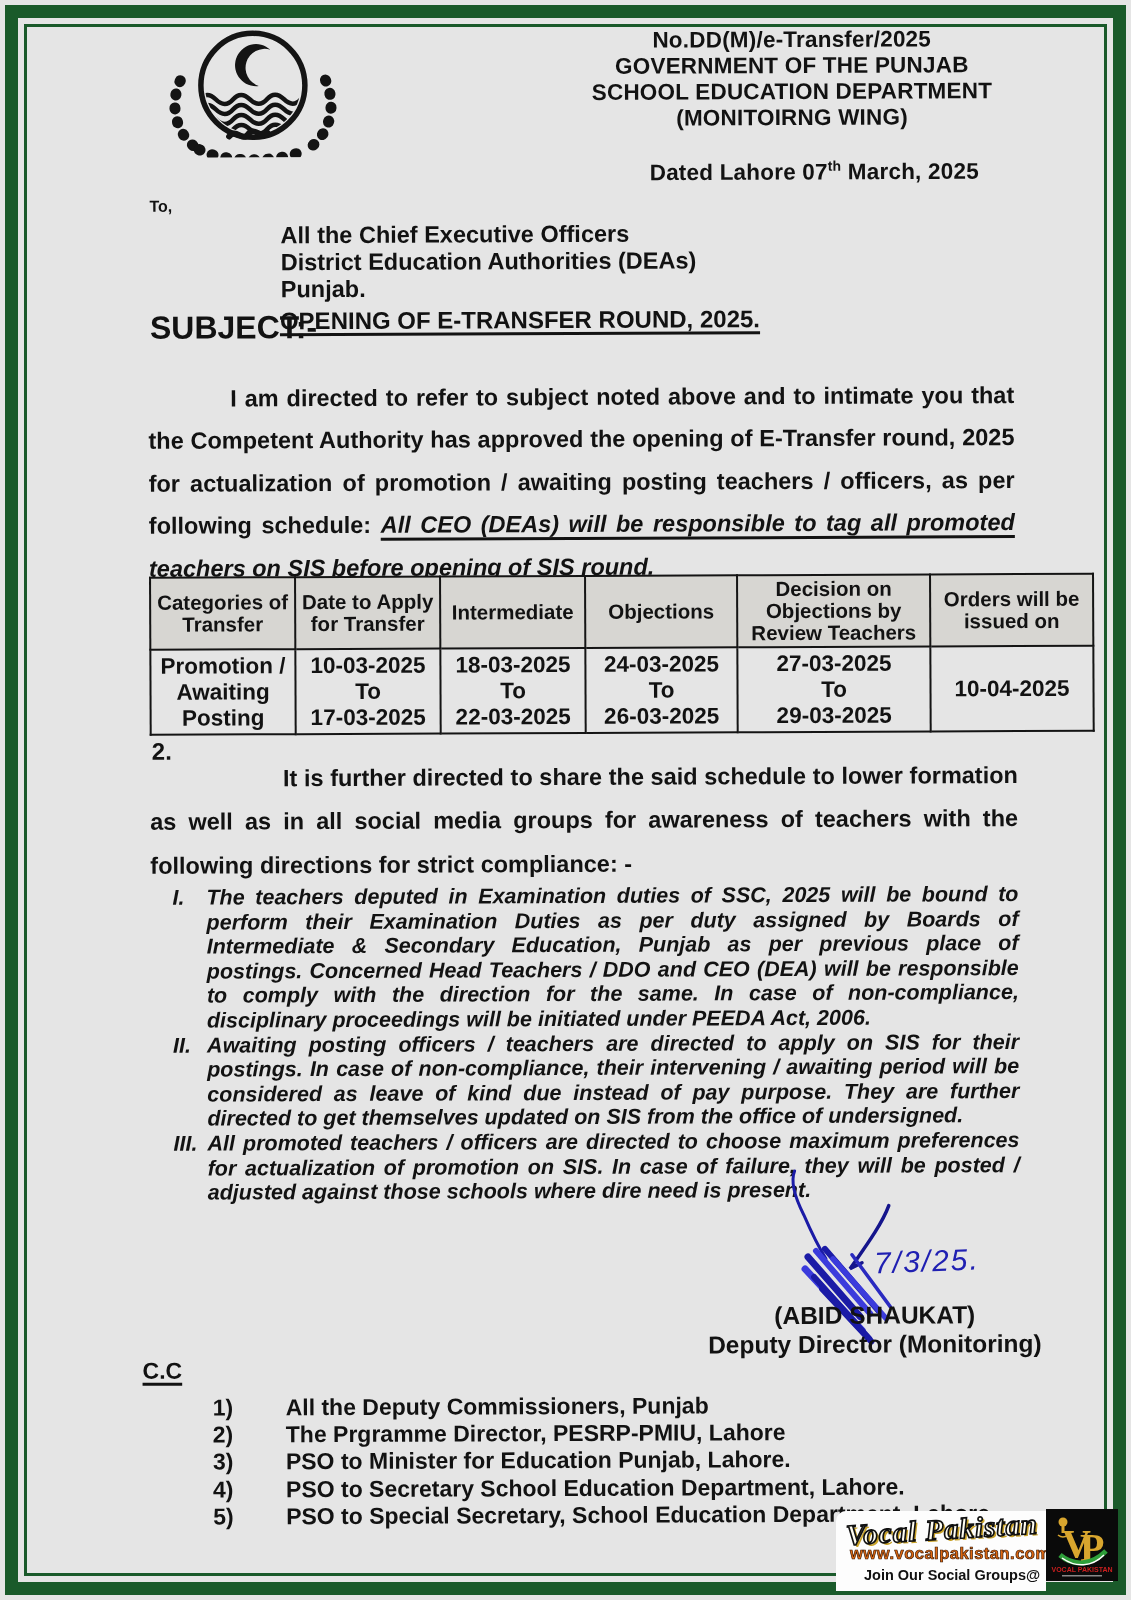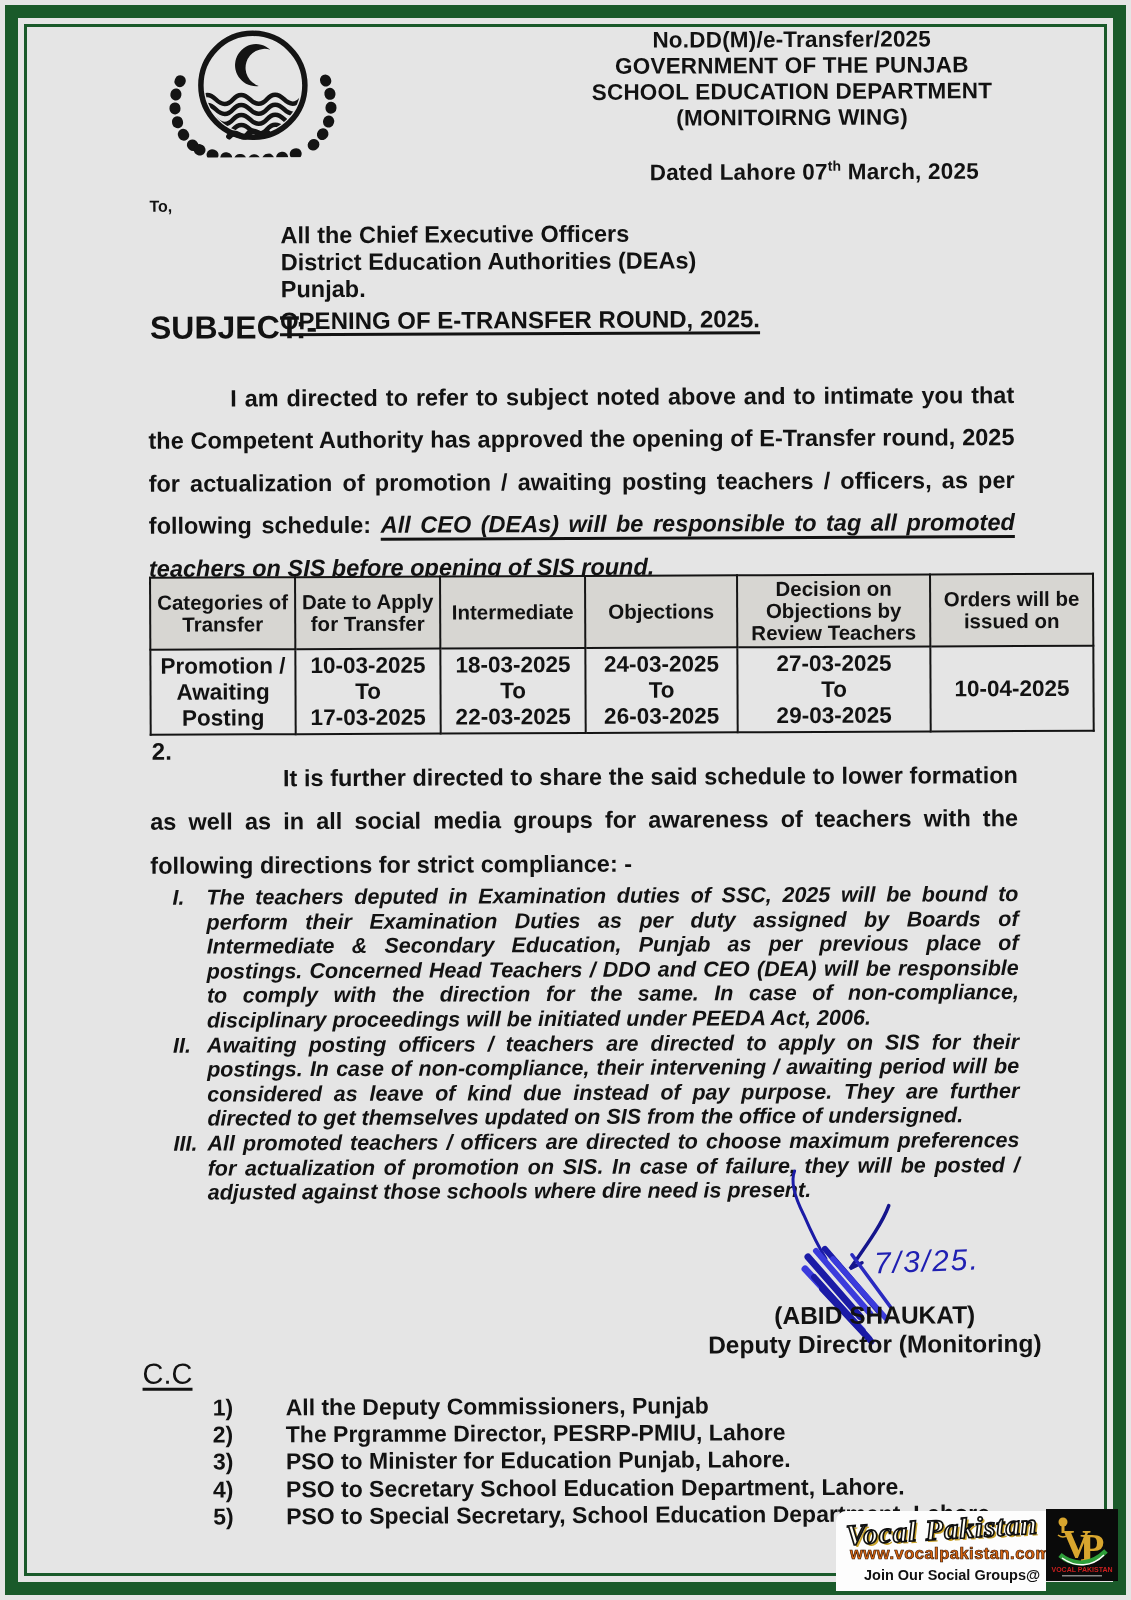--- a/index.html
+++ b/index.html
@@ -44,21 +44,21 @@
   .dir-num{flex:0 0 34px;font-size:21.5px;font-weight:700;font-style:italic;line-height:24.6px;}
   .dir-text{flex:1;font-size:21.5px;font-weight:700;font-style:italic;line-height:24.6px;text-align:justify;}
 
   
   .sig-svg{left:750px;top:1160px;width:260px;height:200px;}
   .hand-date{left:872px;top:1246px;font-size:30px;font-weight:400;color:#2020b2;
              transform:rotate(-2deg);letter-spacing:2px;font-style:italic;}
   .sig-block{left:700px;top:1302px;width:345px;text-align:center;font-size:24.5px;font-weight:700;line-height:29px;}
 
   
-  .cc-label{left:140px;top:1356px;font-size:29px;font-weight:400;text-decoration:underline;
+  .cc-label{left:140px;top:1356px;font-size:23px;font-weight:700;text-decoration:underline;
             text-decoration-thickness:3px;text-underline-offset:4px;z-index:7;}
   .cc-list{left:0;top:0;z-index:7;}
   .cc-num{position:absolute;left:210px;font-size:23px;font-weight:700;}
   .cc-text{position:absolute;left:283px;font-size:23px;font-weight:700;white-space:nowrap;}
 
   
   .wm-panel{left:836px;top:1511px;width:210px;height:78px;background:#fdfdfd;z-index:6;
             border-radius:10px 0 0 0;padding-top:2px;}
   .wm-brand{margin-left:10px;font-family:"Liberation Serif","DejaVu Serif",serif;font-style:italic;font-weight:700;
             font-size:29px;color:#fffdf2;-webkit-text-stroke:1.7px #101010;letter-spacing:1px;

